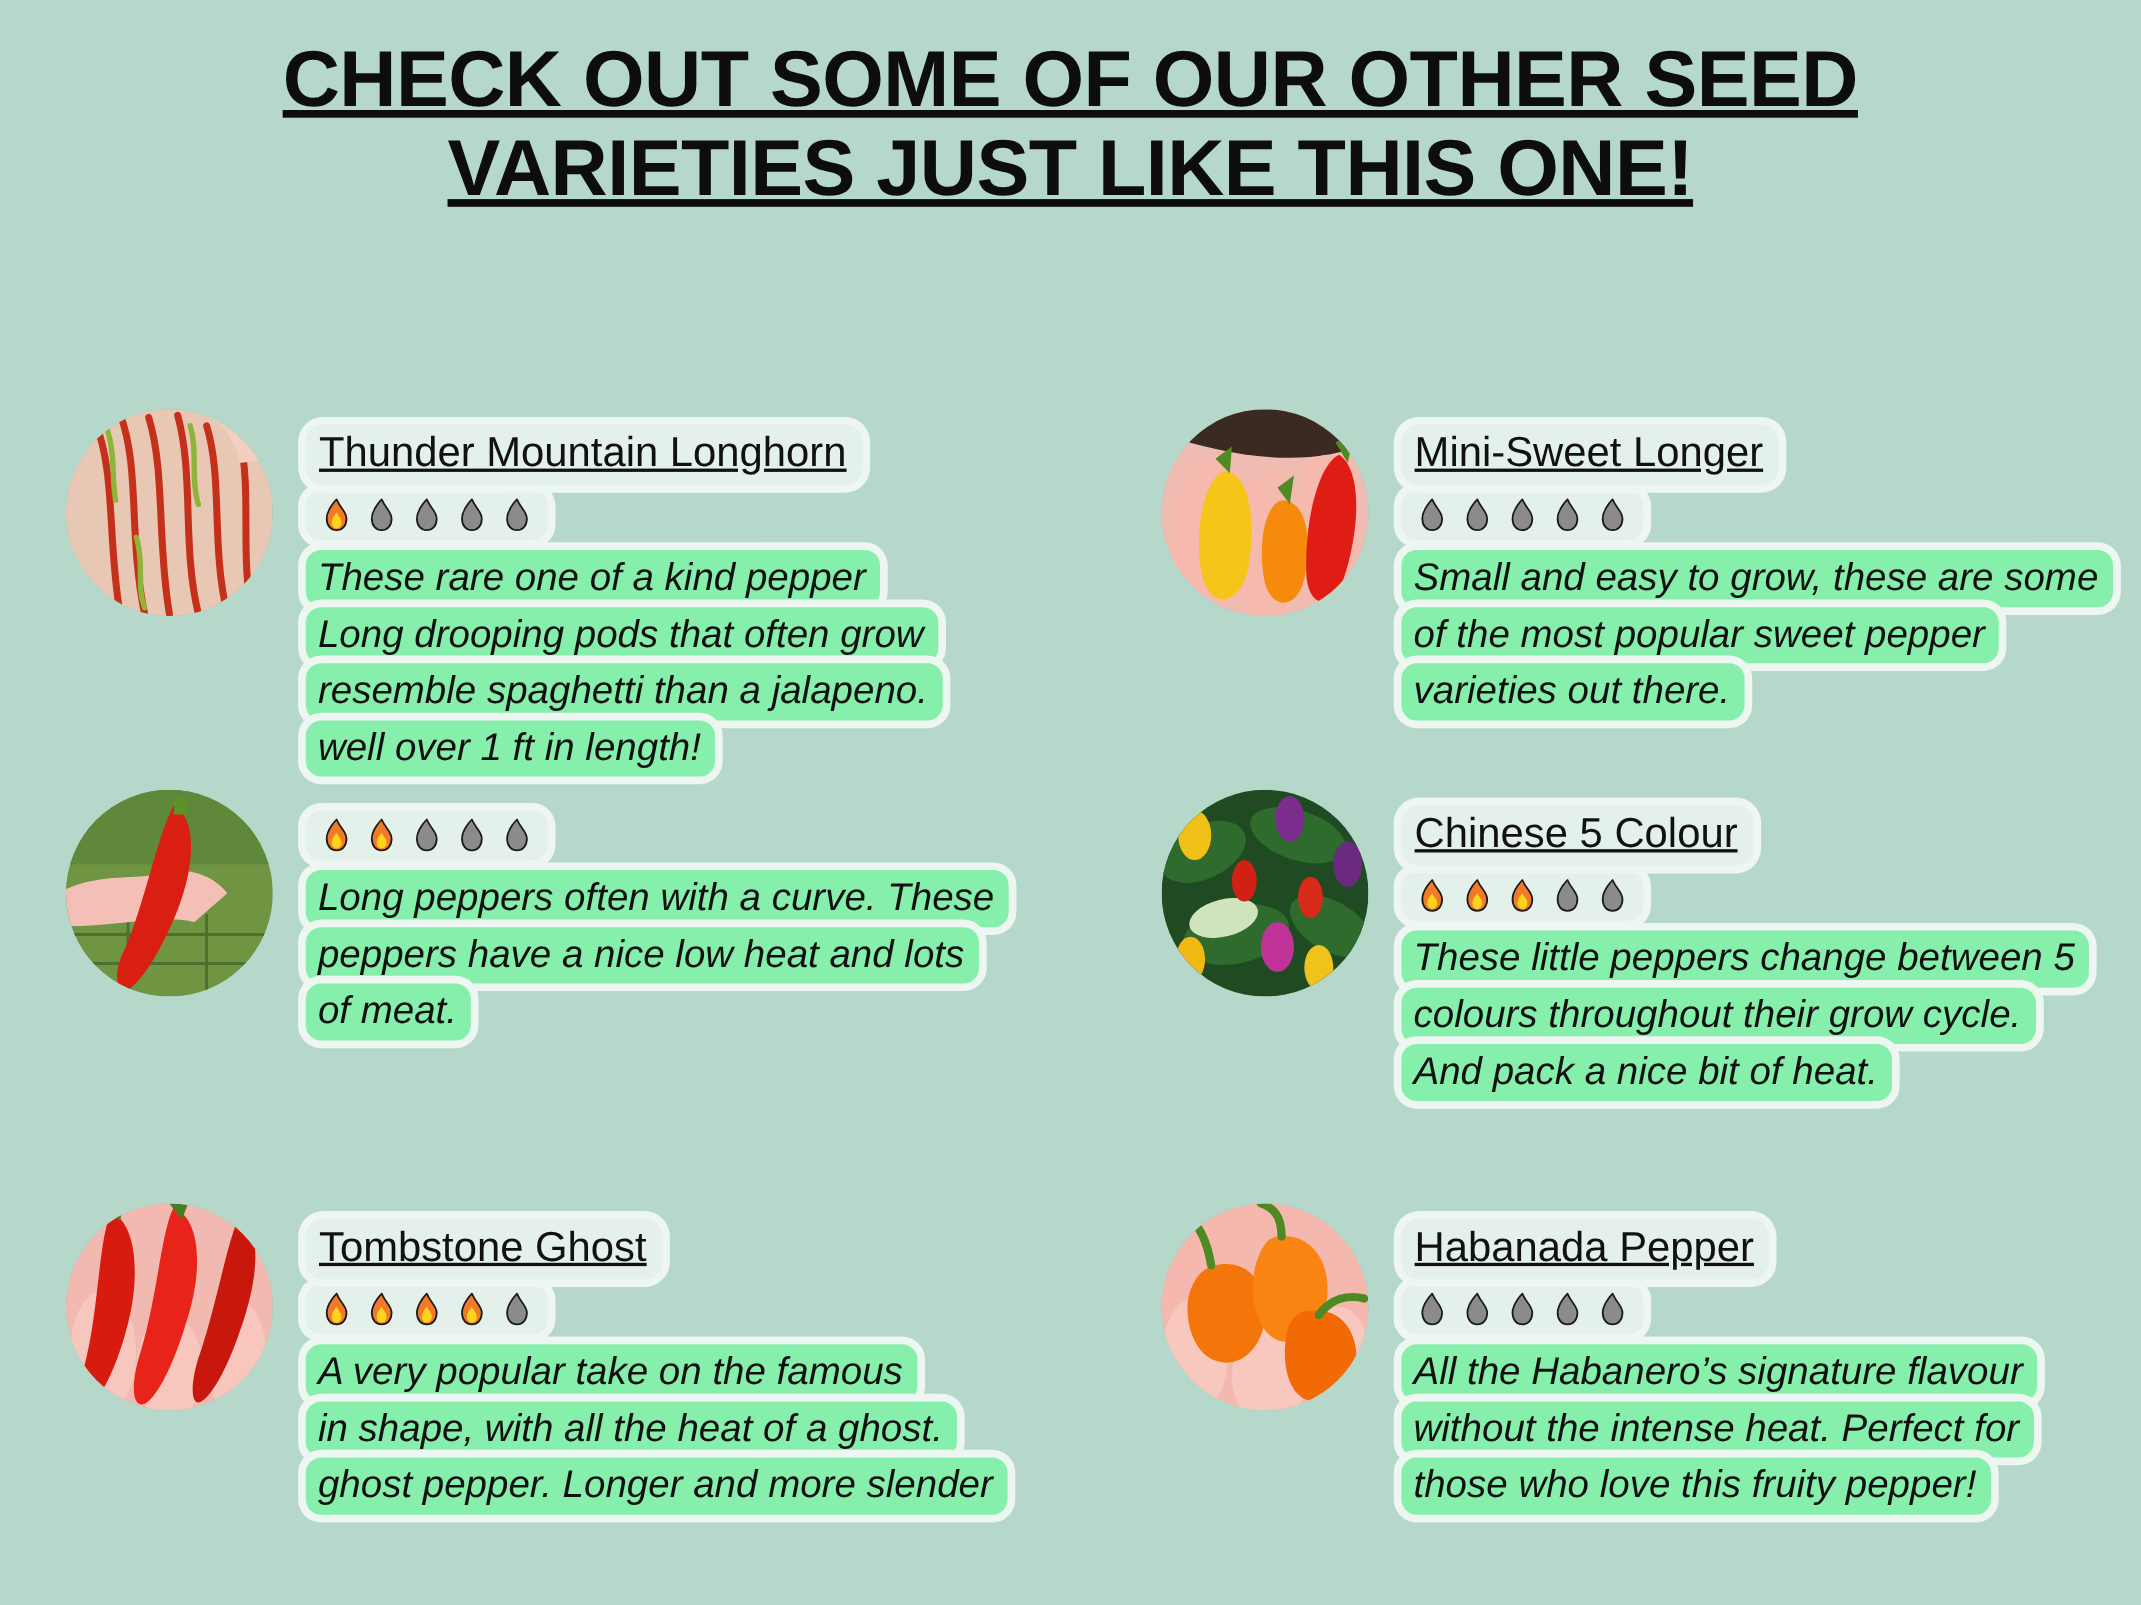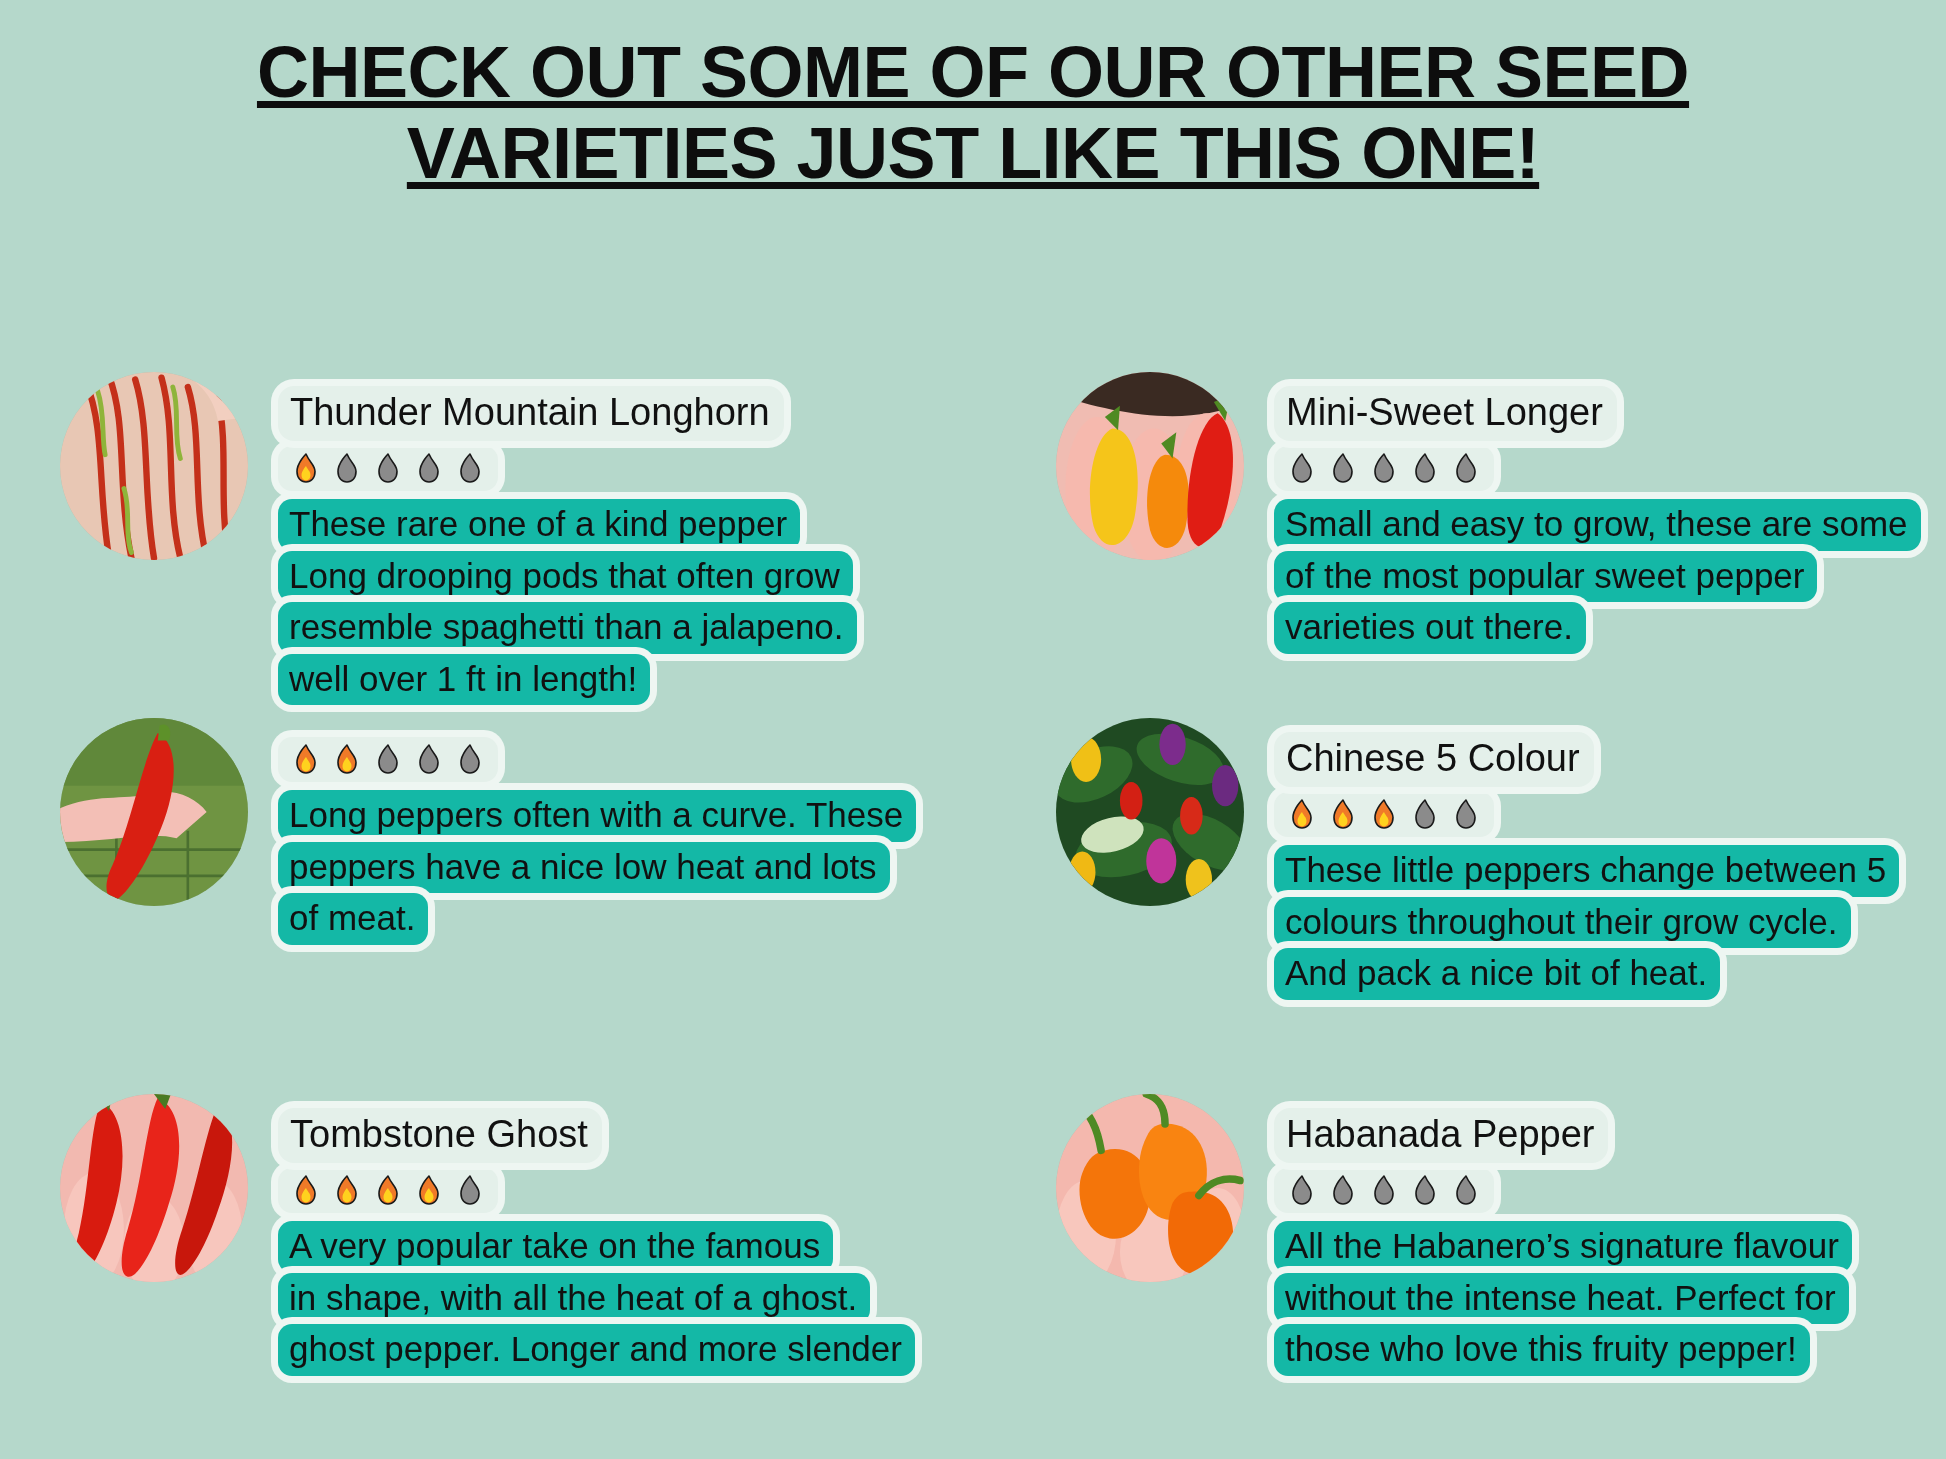--- a/index.html
+++ b/index.html
@@ -76,20 +76,21 @@
     font-size: 38px;
     line-height: 1.24;
     color: #111;
     background: #e4f0ea;
     border-radius: 16px;
     padding: 3px 14px 5px 12px;
     box-shadow: 0 0 0 7px #eef6f2;
     position: relative;
     z-index: 3;
     white-space: nowrap;
+    text-decoration: underline;
   }
 
   .heat-row {
     display: inline-flex;
     align-items: center;
     gap: 1px;
     background: #e4f0ea;
     border-radius: 14px;
     padding: 3px 8px 2px 8px;
     box-shadow: 0 0 0 7px #eef6f2;
@@ -102,25 +103,26 @@
   .card-desc {
     margin-top: 6px;
     font-size: 35px;
     line-height: 1.30;
     color: #111;
     position: relative;
     z-index: 1;
   }
   .card-desc span.ln {
     display: table;
-    background: #14b8a6;
+    background: #86efac;
     border-radius: 14px;
     padding: 2px 13px 4px 11px;
     box-shadow: 0 0 0 7px #eef6f2;
     white-space: nowrap;
+    font-style: italic;
   }
 </style>
 </head>
 <body>
 
 <h1 id="page-heading">
   <span class="hl">CHECK OUT SOME OF OUR OTHER SEED</span>
   <span class="hl">VARIETIES JUST LIKE THIS ONE!</span>
 </h1>
 

